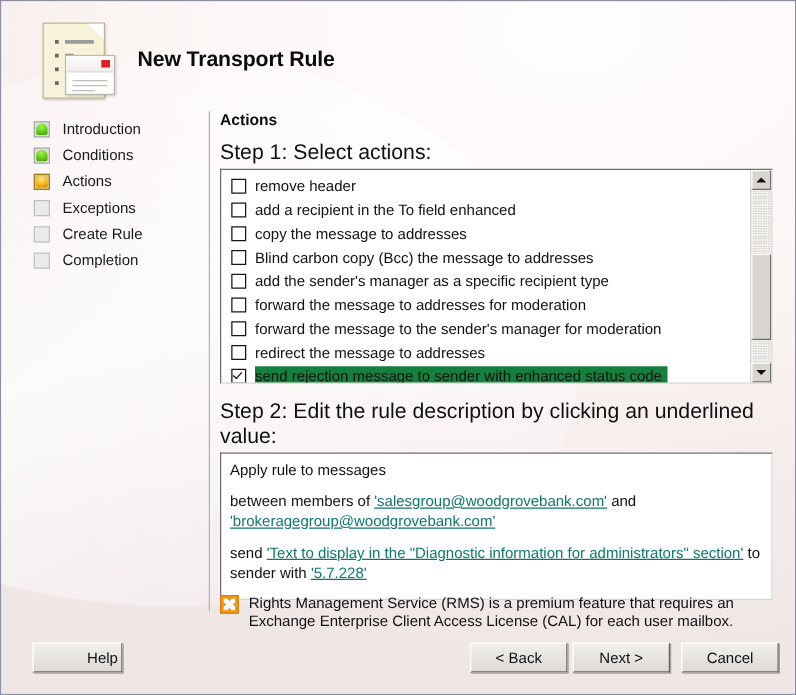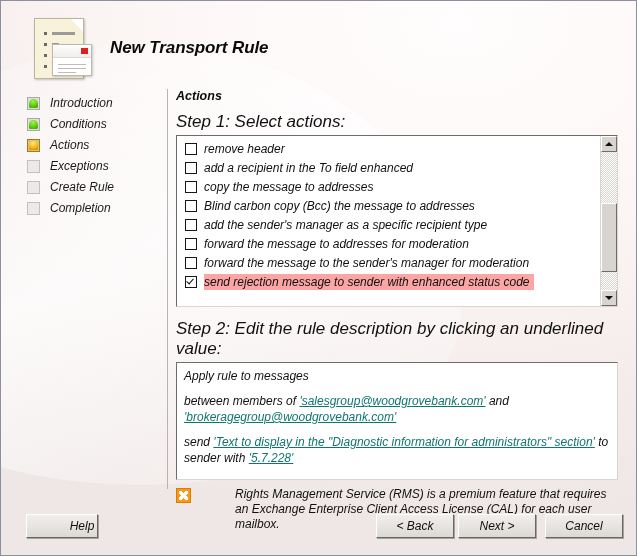--- a/index.html
+++ b/index.html
@@ -43,21 +43,20 @@
     width: 640px;
     height: 440px;
     border-radius: 50% 50% 50% 50% / 60% 60% 40% 40%;
     background: linear-gradient(155deg, rgba(255,255,255,0.0) 0%, rgba(255,255,255,0.75) 48%, rgba(255,255,255,0.0) 100%);
     pointer-events: none;
   }
   #content {
     position: relative;
     width: 100%;
     height: 100%;
-    font-style: italic;
   }
 
   
   #header {
     position: absolute;
     left: 0; top: 0;
     width: 637px;
     height: 86px;
   }
   #header-icon {
@@ -269,21 +268,21 @@
     border: solid #111;
     border-width: 0 1.7px 1.7px 0;
     transform: rotate(42deg);
   }
   .action-row .alabel {
     font-size: 12px;
     color: #101010;
     padding: 1px 4px 1px 0;
   }
   .action-row.selected .alabel {
-    background: #fca5a5;
+    background: #15803d;
   }
 
   
   #vscroll {
     position: absolute;
     right: 0;
     top: 0;
     bottom: 0;
     width: 17px;
     background:
@@ -363,25 +362,24 @@
   .rule-link {
     color: #0f766e;
     text-decoration: underline;
     cursor: pointer;
   }
 
   
   #rms-notice {
     position: absolute;
     left: 175px;
-    top: 486px;
+    top: 474px;
     width: 432px;
     display: flex;
     align-items: flex-start;
-    gap: 36px;
   }
   #rms-icon {
     flex: 0 0 auto;
     position: relative;
     width: 15px;
     height: 15px;
     margin: 1px 8px 0 0;
     box-sizing: border-box;
     background: #f79a16;
     border: 1px solid #d87d06;
@@ -525,20 +523,24 @@
             <span class="alabel">add the sender's manager as a specific recipient type</span>
           </div>
           <div class="action-row">
             <span class="cbox"></span>
             <span class="alabel">forward the message to addresses for moderation</span>
           </div>
           <div class="action-row">
             <span class="cbox"></span>
             <span class="alabel">forward the message to the sender's manager for moderation</span>
           </div>
+          <div class="action-row">
+            <span class="cbox"></span>
+            <span class="alabel">redirect the message to addresses</span>
+          </div>
           <div class="action-row selected">
             <span class="cbox checked"></span>
             <span class="alabel">send rejection message to sender with enhanced status code</span>
           </div>
 
         </div>
 
         <div id="vscroll">
           <div class="sb-btn up">
             <span class="sb-arrow"></span>

